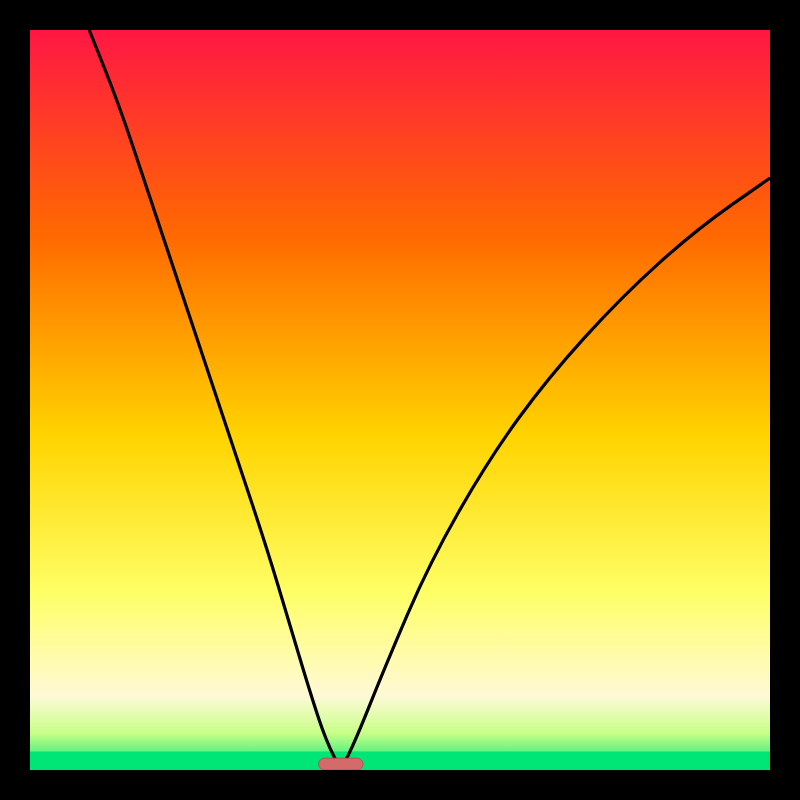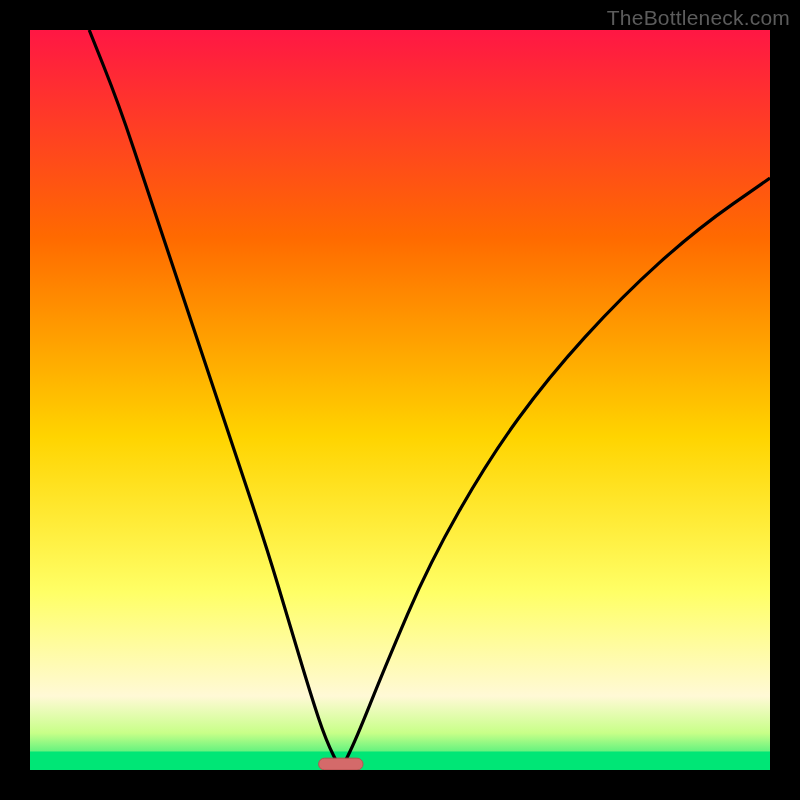--- a/index.html
+++ b/index.html
@@ -35,21 +35,20 @@
     letter-spacing: 0.2px;
     user-select: none;
   }
   svg { display: block; }
 </style>
 </head>
 <body>
 
 <div class="frame">
 
-  <div class="watermark">TheBottleneck.com</div>
 
   <div class="plot">
     <svg id="chart-svg" width="740" height="740" viewBox="0 0 740 740">
       <defs>
         <linearGradient id="bg-grad" x1="0" y1="0" x2="0" y2="1">
           <stop id="g0" offset="0%" stop-color="#ff1744"></stop>
           <stop id="g1" offset="28%" stop-color="#ff6a00"></stop>
           <stop id="g2" offset="55%" stop-color="#ffd400"></stop>
           <stop id="g3" offset="76%" stop-color="#ffff66"></stop>
           <stop id="g4" offset="90%" stop-color="#fff9d6"></stop>

